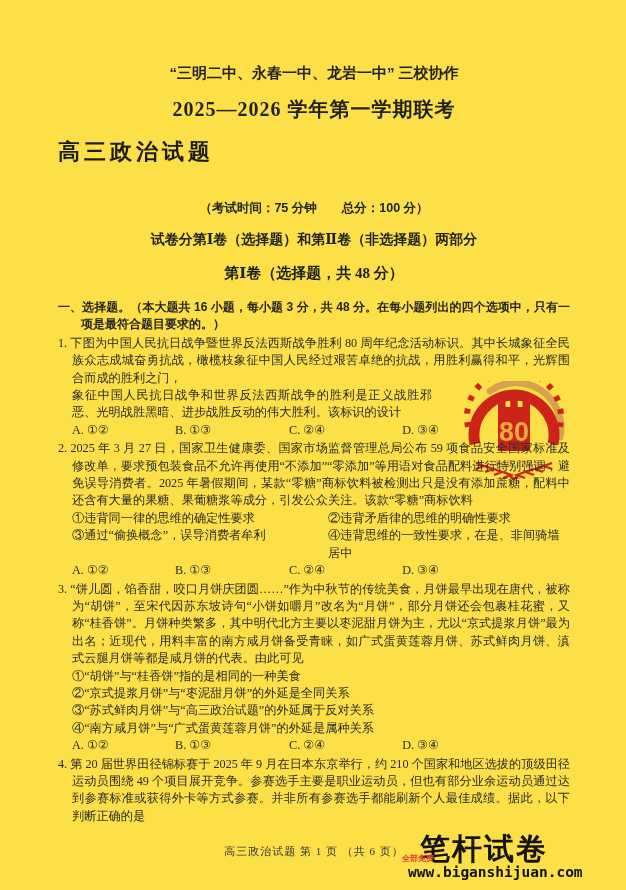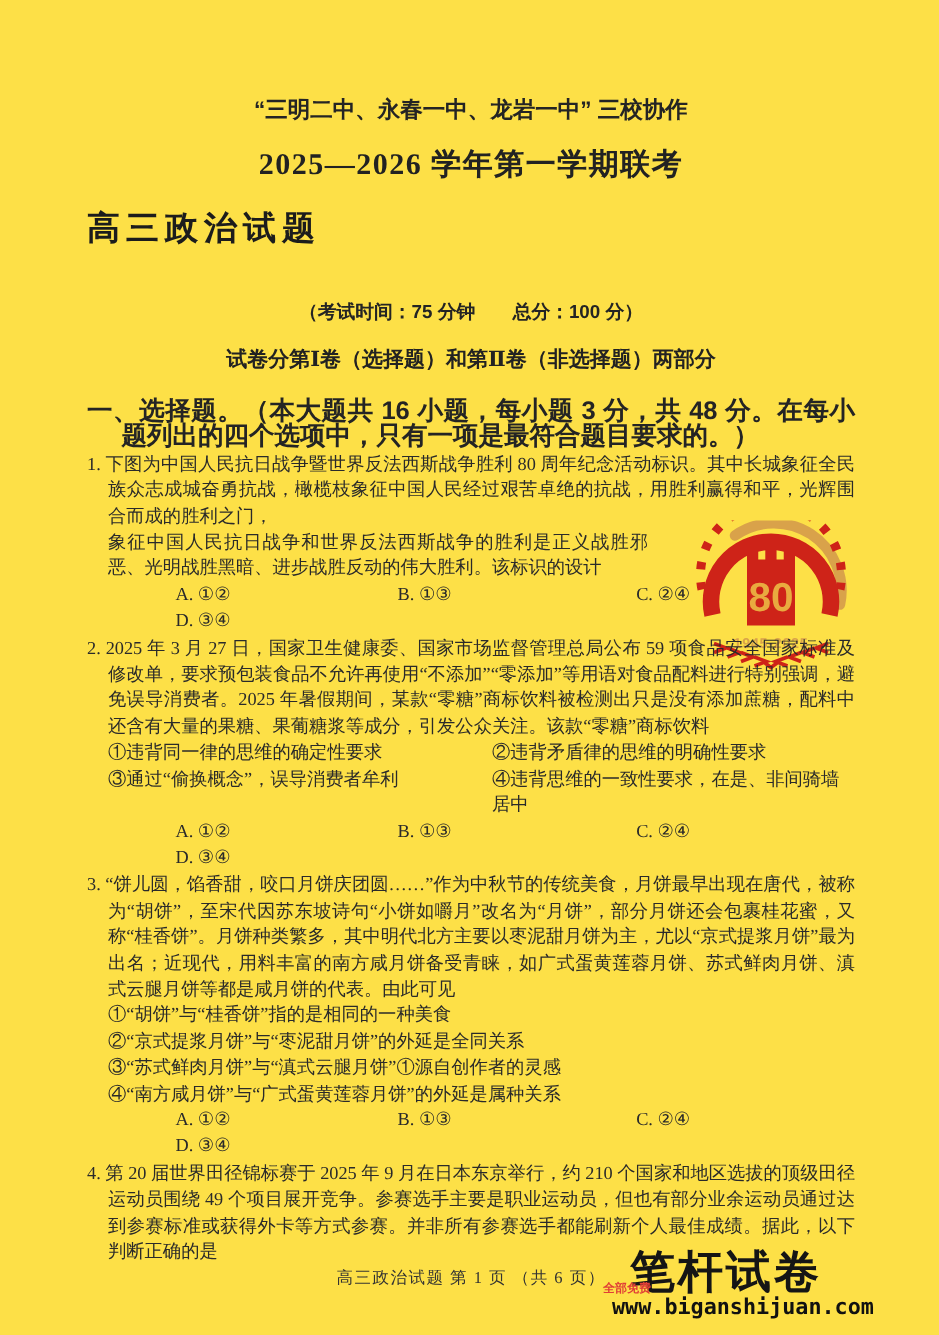--- a/index.html
+++ b/index.html
@@ -35,31 +35,31 @@
     margin-top:14px;text-align:center;
     font-size:14px;font-weight:600;color:#222;
   }
   .part1-line{
     margin-top:15px;text-align:center;
     font-size:15px;font-weight:bold;color:#1e1e1e;
   }
   .section-instruction{
     margin-top:16px;
     font-family:"Liberation Sans","DejaVu Sans",sans-serif;
-    font-weight:bold;font-size:17px;line-height:17.4px;
+    font-weight:bold;font-size:12px;line-height:17.4px;
     padding-left:23px;text-indent:-23px;text-align:justify;color:#242424;
   }
   .question{position:relative;font-size:12.2px;line-height:17.4px;margin-top:1px;}
   .q-stem{padding-left:14px;text-indent:-14px;text-align:justify;margin:0;}
   .q-stem-wrap{padding-left:14px;text-align:justify;margin:0;width:374px;box-sizing:border-box;}
   .q-items{padding-left:14px;}
   .q-item{display:block;}
   .q-items-grid{padding-left:14px;display:grid;grid-template-columns:256px 1fr;}
   .choices{padding-left:14px;}
-  .choice{display:inline-block;margin-left:45px;}
+  .choice{display:inline-block;}
   .choice.c1{width:100px;}
   .choice.c2{width:111px;}
   .choice.c3{width:110px;}
 
   .emblem{position:absolute;top:46px;right:-4px;width:118px;height:100px;}
 
   .page-footer{
     position:absolute;left:58px;top:844px;width:512px;
     text-align:center;font-size:11px;color:#333;letter-spacing:1px;
   }
@@ -87,20 +87,21 @@
 
 <div class="page">
   <div class="content">
 
     <div class="hdr-coop">“三明二中、永春一中、龙岩一中” 三校协作</div>
     <div class="hdr-term">2025—2026 学年第一学期联考</div>
     <div class="hdr-title">高三政治试题</div>
 
     <div class="info-line">（考试时间：75 分钟　　总分：100 分）</div>
     <div class="structure-line">试卷分第Ⅰ卷（选择题）和第Ⅱ卷（非选择题）两部分</div>
+    <div class="part1-line">第Ⅰ卷（选择题，共 48 分）</div>
 
     <div class="section-instruction">一、选择题。（本大题共 16 小题，每小题 3 分，共 48 分。在每小题列出的四个选项中，只有一项是最符合题目要求的。）</div>
 
     <div class="question">
       <svg class="emblem" viewBox="0 0 118 100" xmlns="http://www.w3.org/2000/svg">
         <path d="M 34 10 A 45 45 0 0 1 104 56" fill="none" stroke="#D9A24A" stroke-width="7" stroke-linecap="round"></path>
         <path d="M 12 46 A 47 47 0 1 1 104 46" fill="none" stroke="#CE2318" stroke-width="6" stroke-dasharray="5 8.5"></path>
         <path d="M 19 63 A 40 40 0 1 1 97 63" fill="none" stroke="#CE2318" stroke-width="11"></path>
         <rect x="42" y="26" width="32" height="44" fill="#CE2318"></rect>
         <rect x="42" y="19" width="7.5" height="8" fill="#CE2318"></rect>
@@ -144,21 +145,21 @@
         <span class="choice c3">C. ②④</span>
         <span class="choice">D. ③④</span>
       </div>
     </div>
 
     <div class="question">
       <p class="q-stem"><span>3.</span> <span>“饼儿圆，馅香甜，咬口月饼庆团圆……”作为中秋节的传统美食，月饼最早出现在唐代，被称为“胡饼”，至宋代因苏东坡诗句“小饼如嚼月”改名为“月饼”，部分月饼还会包裹桂花蜜，又称“桂香饼”。月饼种类繁多，其中明代北方主要以枣泥甜月饼为主，尤以“京式提浆月饼”最为出名；近现代，用料丰富的南方咸月饼备受青睐，如广式蛋黄莲蓉月饼、苏式鲜肉月饼、滇式云腿月饼等都是咸月饼的代表。由此可见</span></p>
       <div class="q-items">
         <span class="q-item">①“胡饼”与“桂香饼”指的是相同的一种美食</span>
         <span class="q-item">②“京式提浆月饼”与“枣泥甜月饼”的外延是全同关系</span>
-        <span class="q-item">③“苏式鲜肉月饼”与“滇式云腿月饼”①源自创作者的灵感</span>
+        <span class="q-item">③“苏式鲜肉月饼”与“高三政治试题”的外延属于反对关系</span>
         <span class="q-item">④“南方咸月饼”与“广式蛋黄莲蓉月饼”的外延是属种关系</span>
       </div>
       <div class="choices">
         <span class="choice c1">A. ①②</span>
         <span class="choice c2">B. ①③</span>
         <span class="choice c3">C. ②④</span>
         <span class="choice">D. ③④</span>
       </div>
     </div>
 

